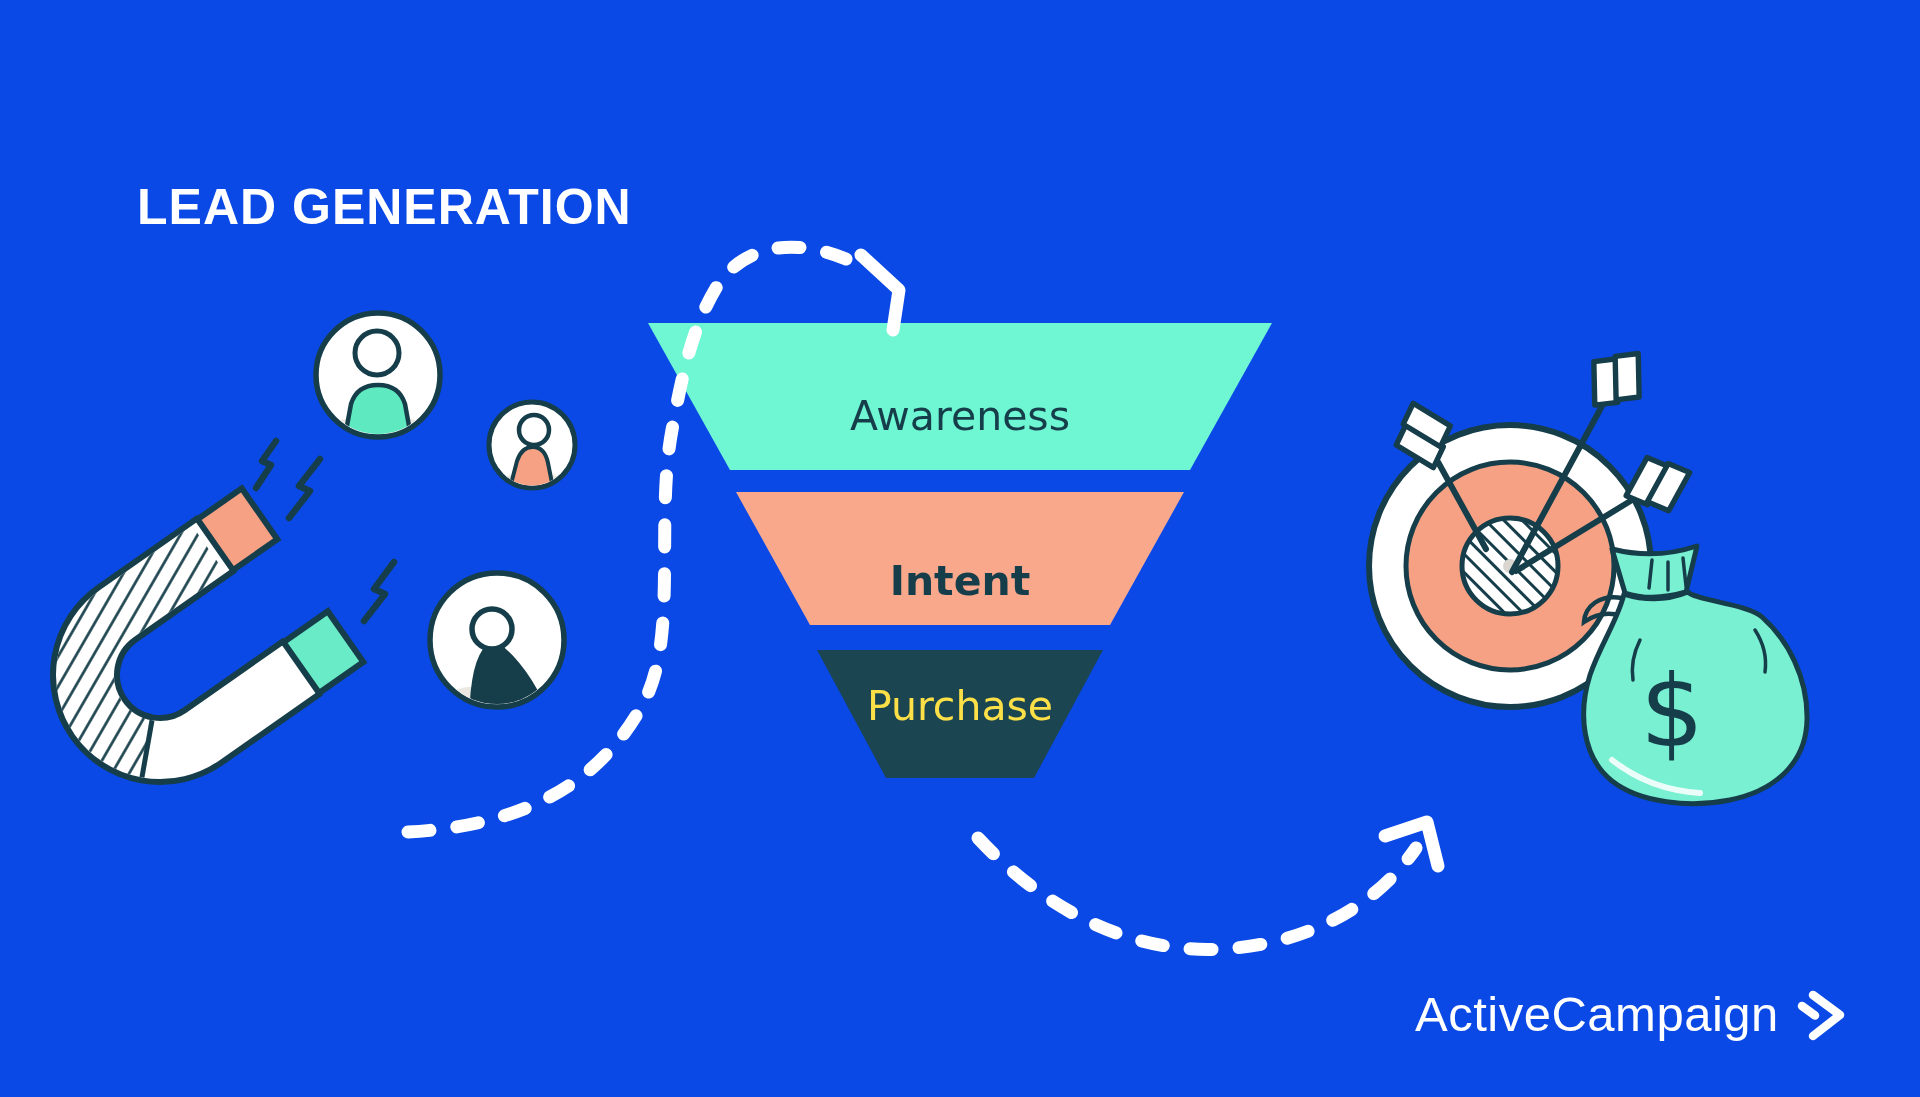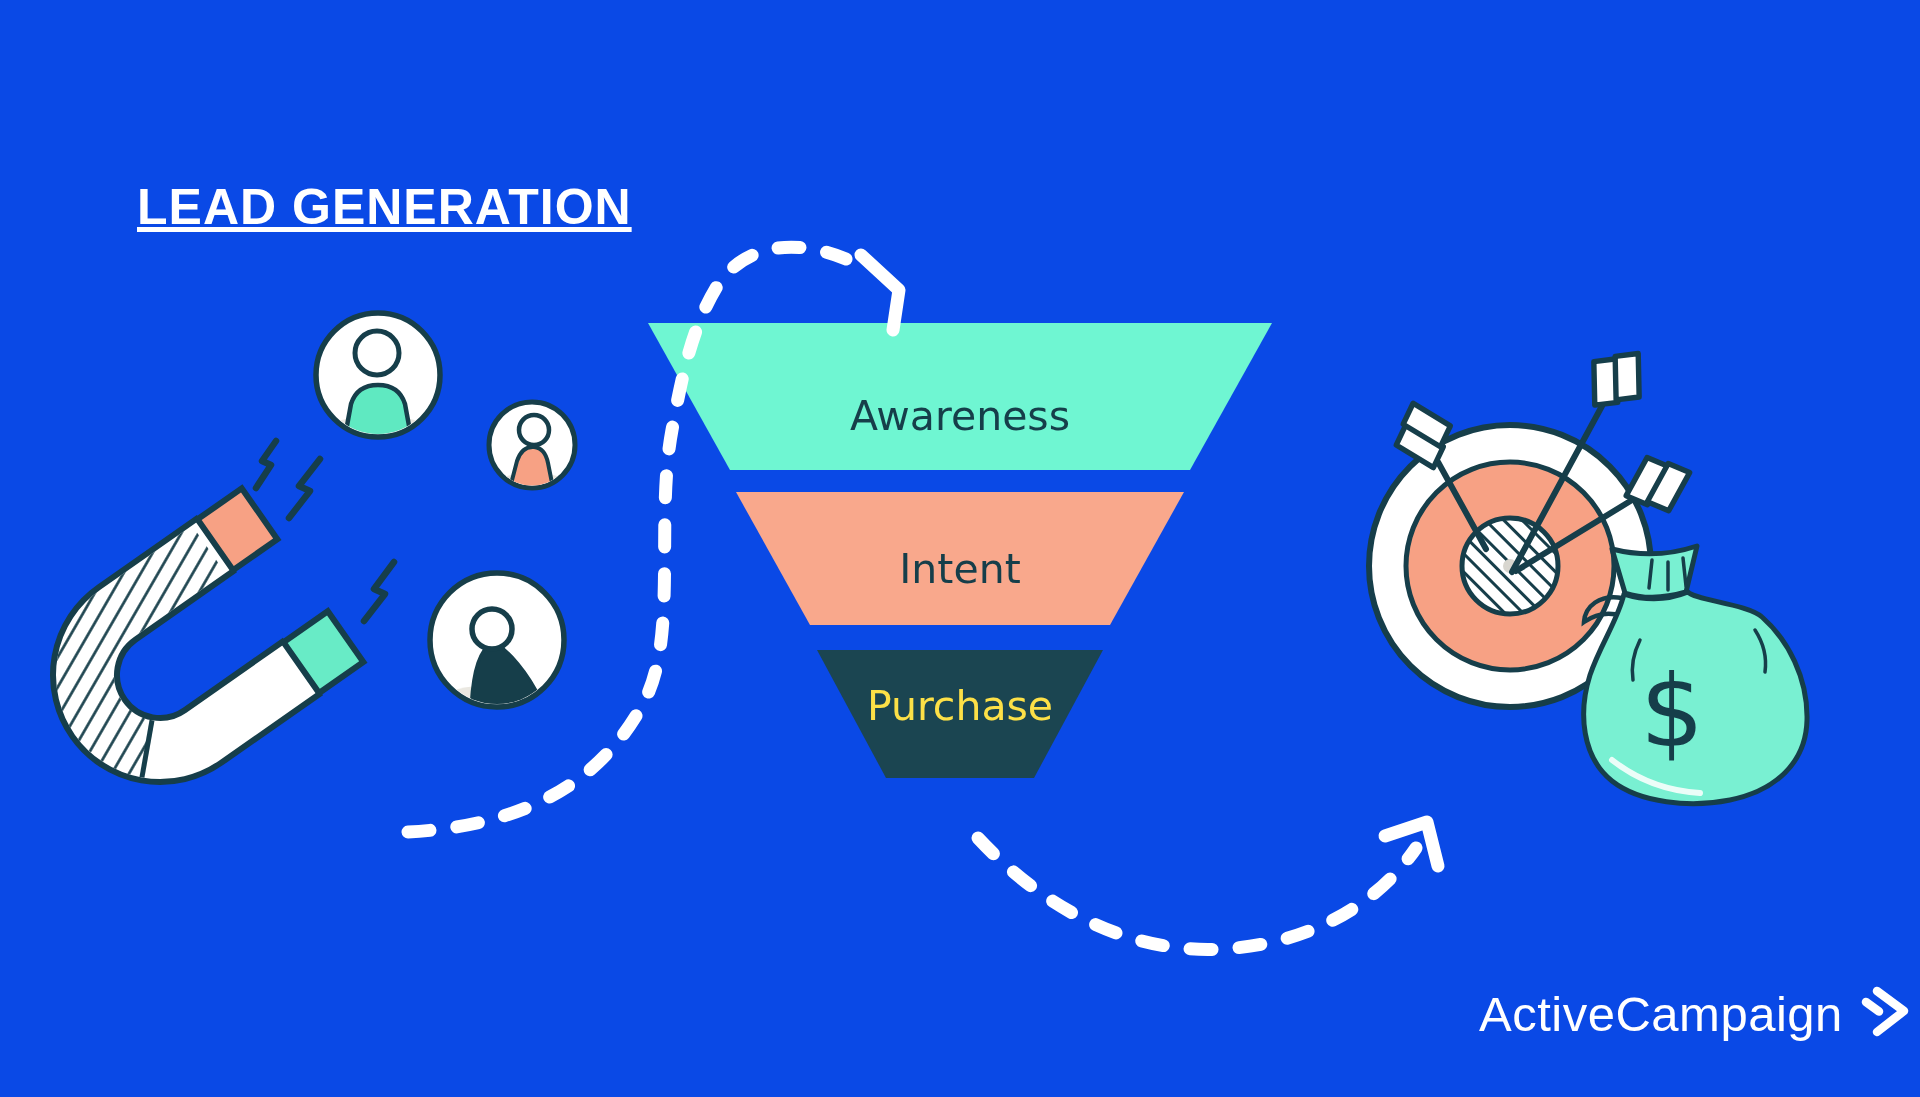--- a/index.html
+++ b/index.html
@@ -13,42 +13,41 @@
   }
   .stage-svg{position:absolute;left:0;top:0;}
   .big-title{
     position:absolute;
     color:#FFFFFF;
     font-family:"Liberation Sans",sans-serif;
     font-weight:800;
     font-size:50px;
     letter-spacing:1px;
     white-space:nowrap;
-    text-decoration:underline;
   }
   .title-left{left:137px;top:178px;}
   .title-right{left:1387px;top:178px;}
   .flabel{
     position:absolute;
     left:700px;width:520px;
     text-align:center;
     font-family:"DejaVu Sans",sans-serif;
     font-size:41px;
     font-weight:500;
     color:#163E4A;
     line-height:44px;
     margin-top:16px;
   }
   .flabel-awareness{top:378px;}
-  .flabel-intent{top:531px;}
+  .flabel-intent{top:543px;font-weight:bold;}
   .flabel-purchase{top:668px;color:#fde047;}
   .logo{
     position:absolute;
-    left:1479px;top:986px;
-    display:flex;align-items:flex-start;gap:18px;
+    left:1415px;top:986px;
+    display:flex;align-items:flex-end;gap:18px;
   }
   .logo-text{
     color:#FFFFFF;
     font-family:"Liberation Sans",sans-serif;
     font-weight:400;
     font-size:49px;
     letter-spacing:0.5px;
     white-space:nowrap;
   }
 </style>

